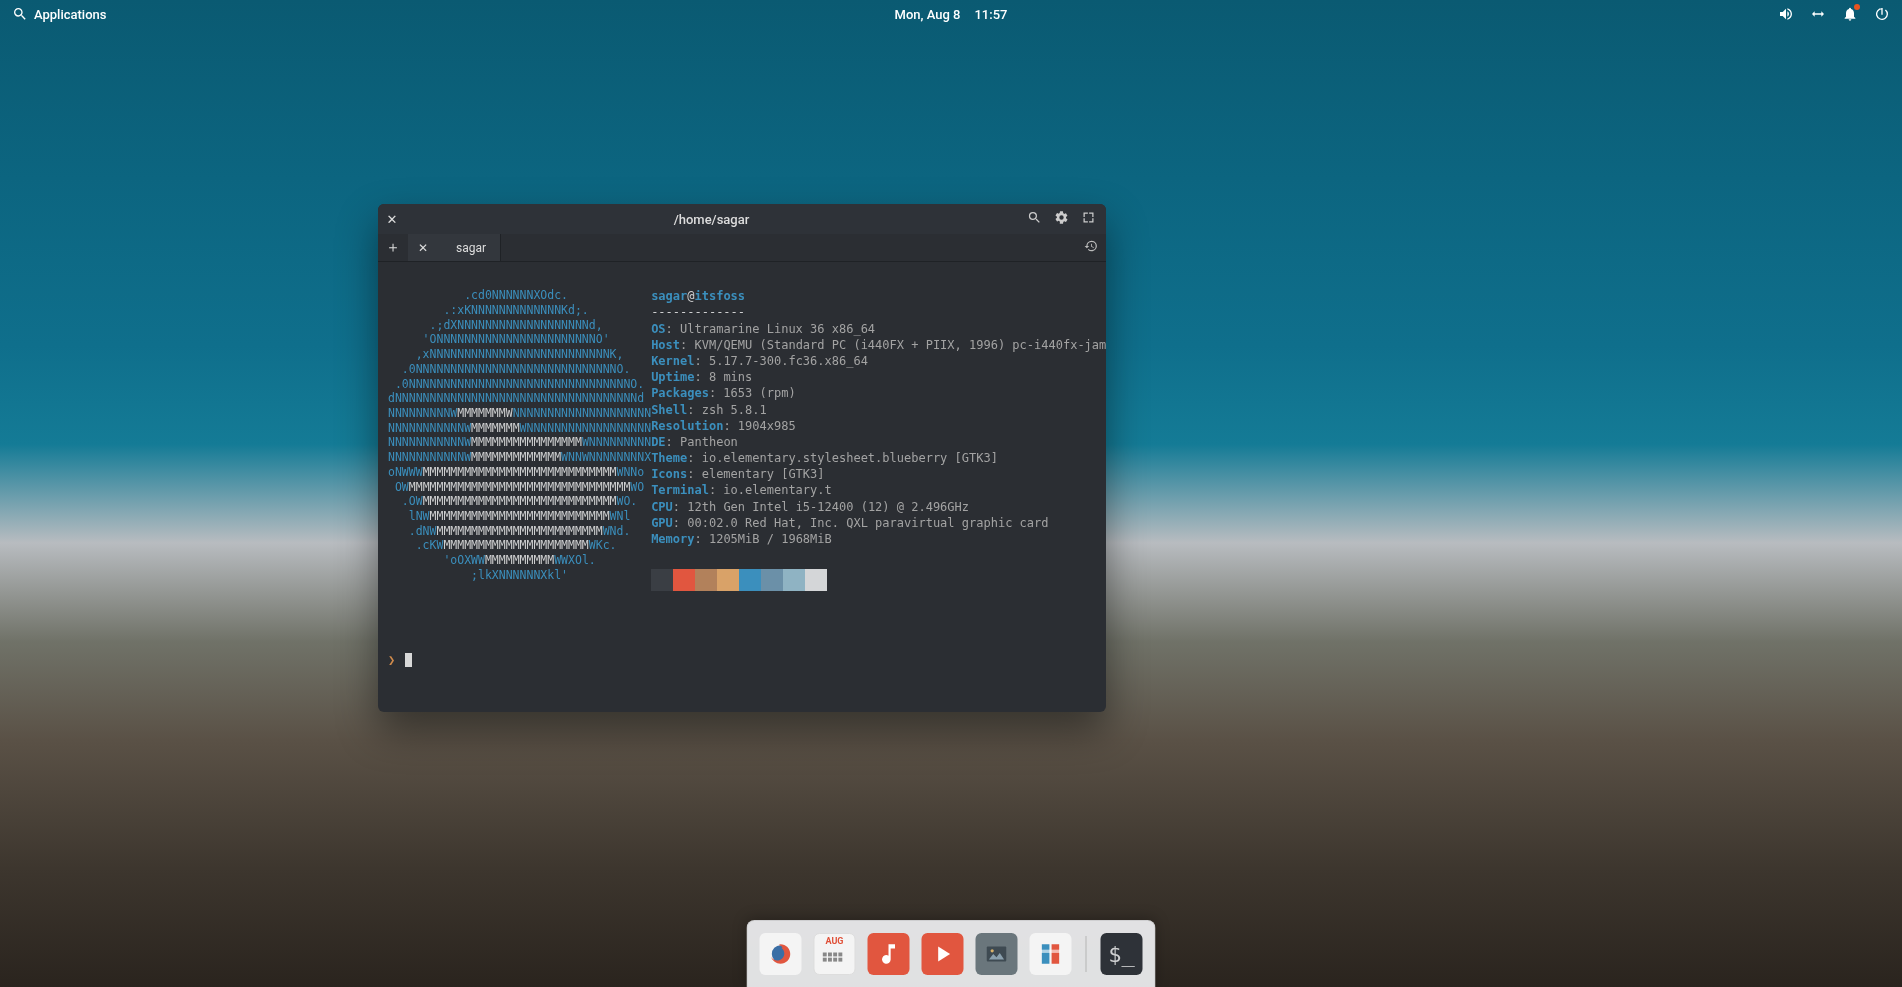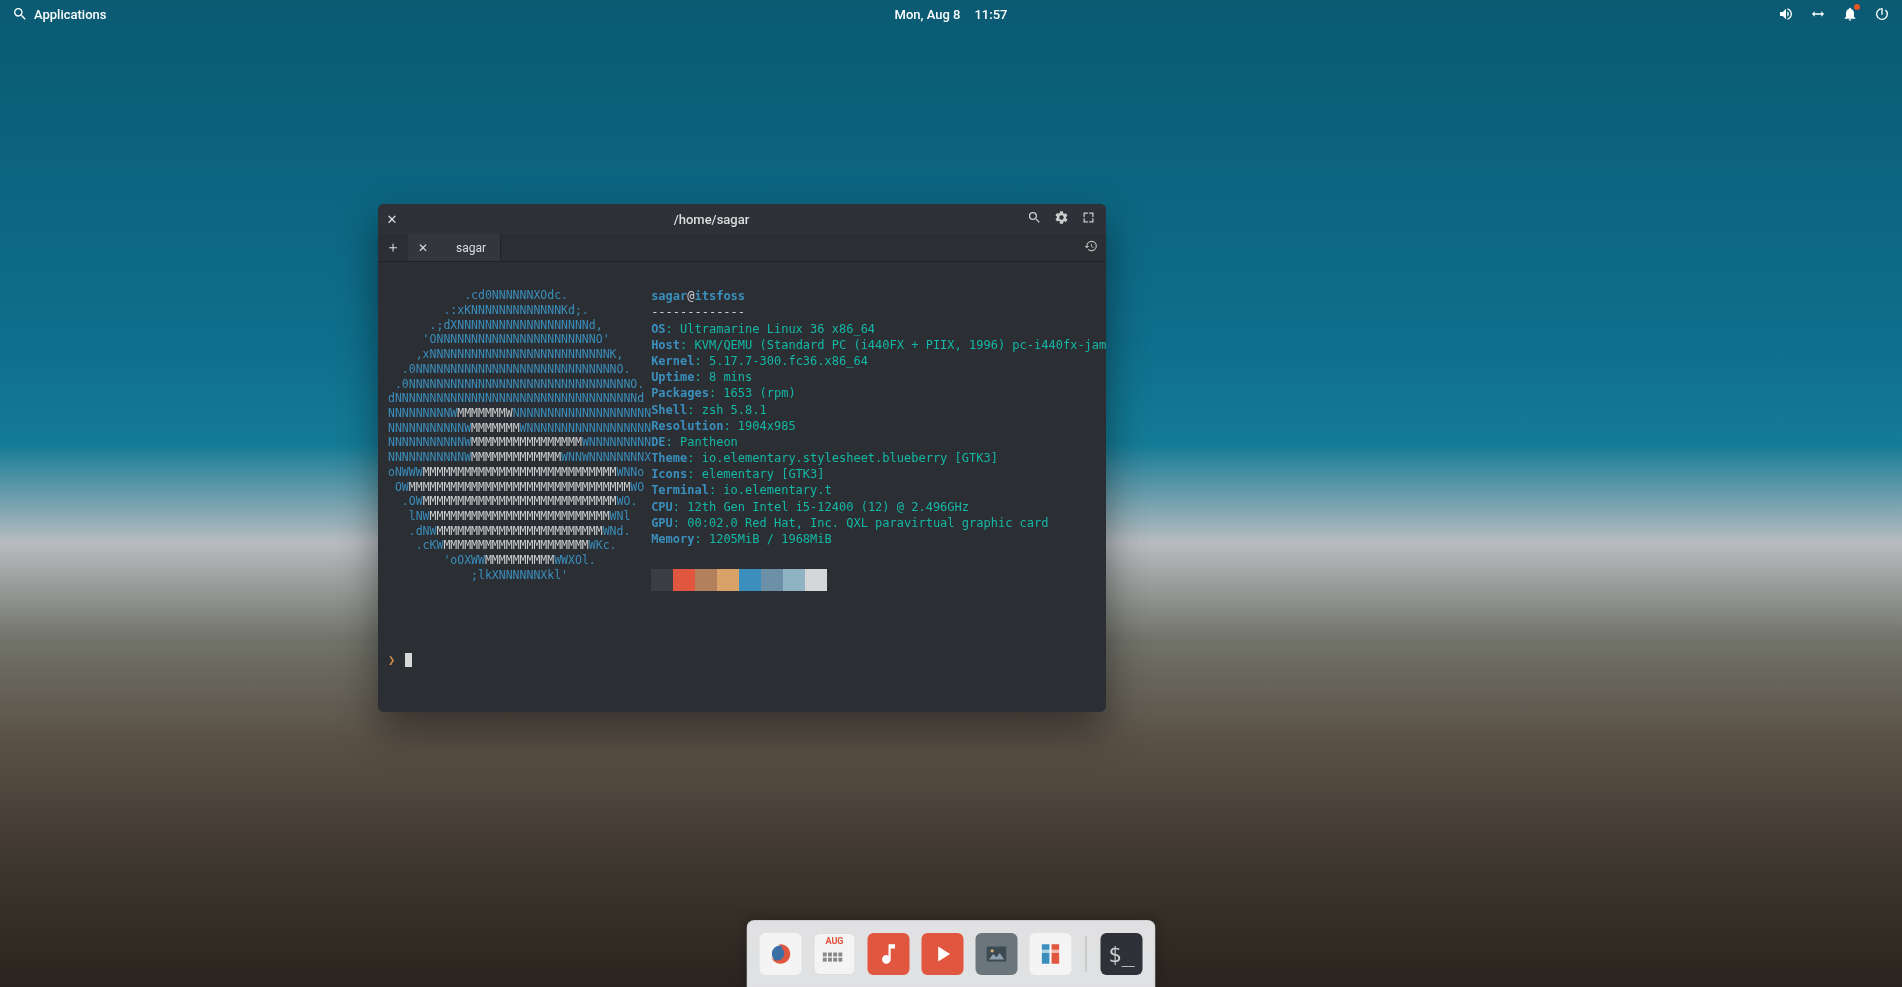--- a/index.html
+++ b/index.html
@@ -68,21 +68,21 @@
 .term-body .prompt .chevron { color:#d08b4c; margin-right:6px; }
 .term-body .cmd { color:#c8cacc; }
 .neo-row { display:flex; margin-top:4px; }
 .ascii { color:#3b8fbd; font-size:11.5px; line-height:1.28; }
 .ascii .w { color:#cfd0d1; }
 .info { }
 .info .user { color:#3b8fbd; font-weight:bold; }
 .info .at { color:#cfd0d1; }
 .info .rule { color:#cfd0d1; letter-spacing:0; }
 .info .key { color:#3b8fbd; font-weight:bold;text-align:center; }
-.info .val { color:#14b8a6; }
+.info .val { color:#a3a3a3; }
 
 .swatches { display:flex; margin-top:6px; }
 .swatches span { width:22px; height:22px; display:block; }
 
 .term-body .cursor {
   display:inline-block; width:7px; height:14px; background:#d8d8d8;
   vertical-align:middle; margin-left:4px;
 }
 
 

